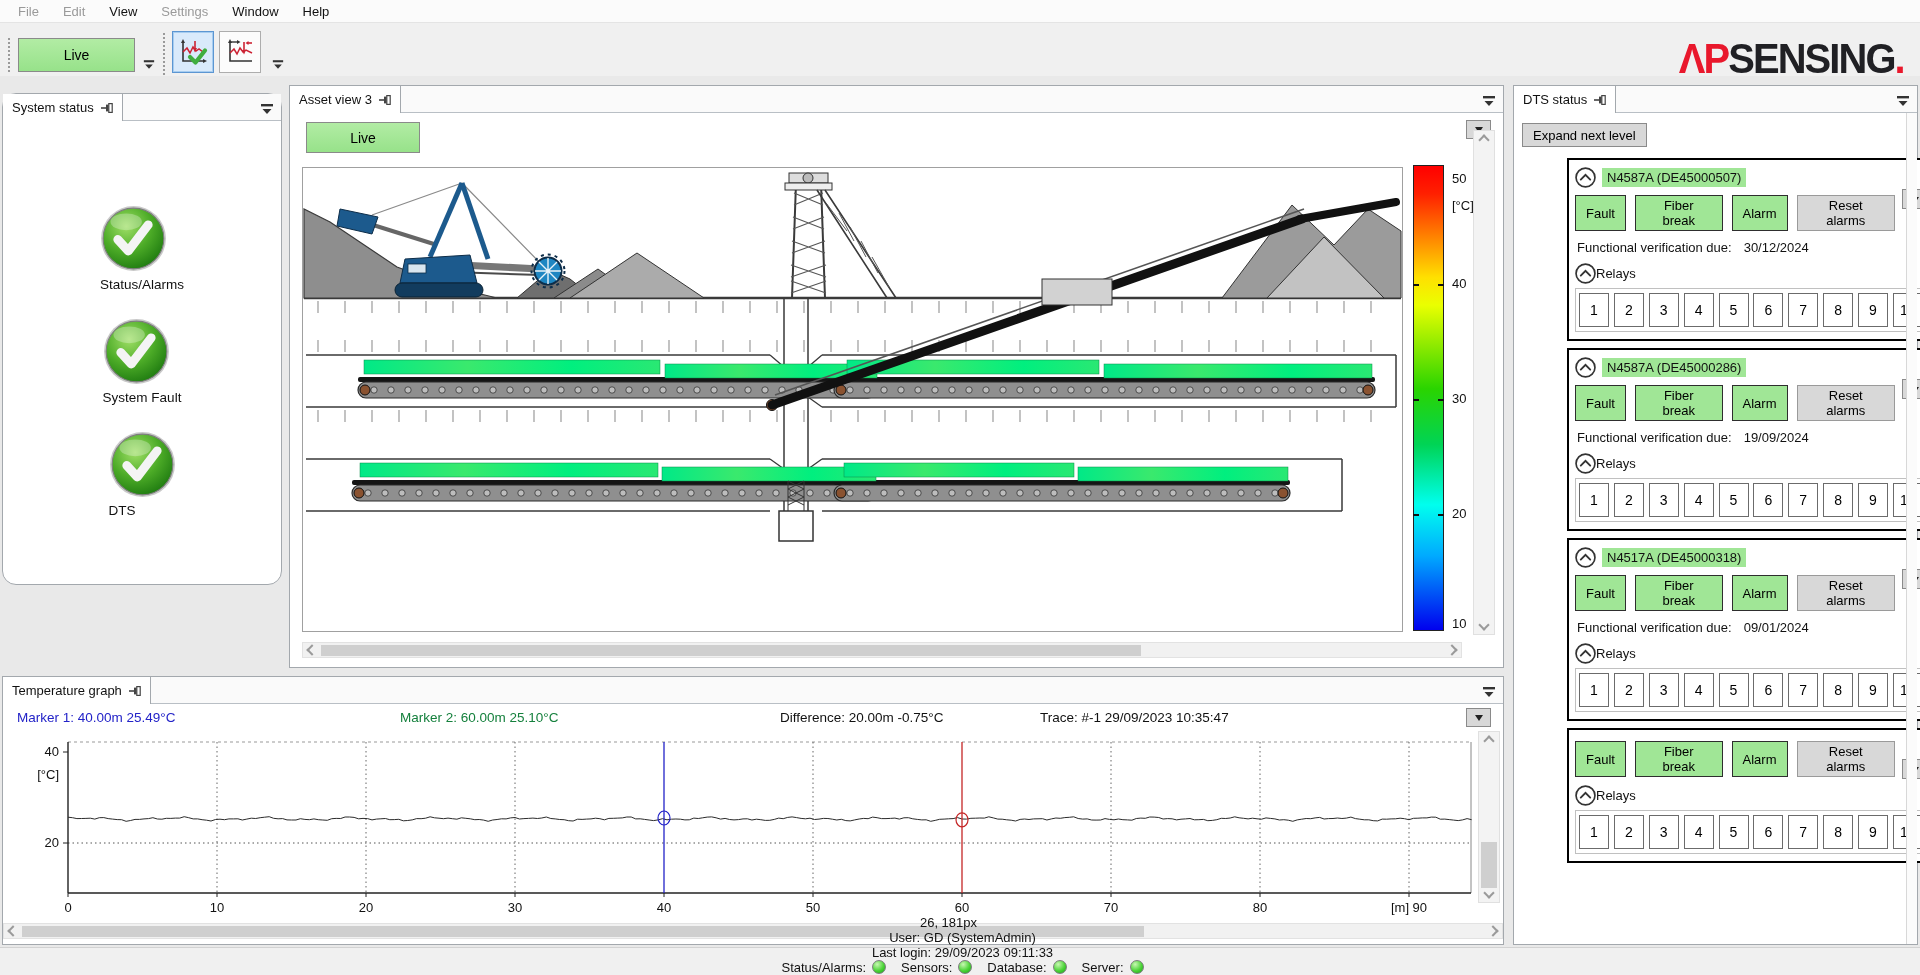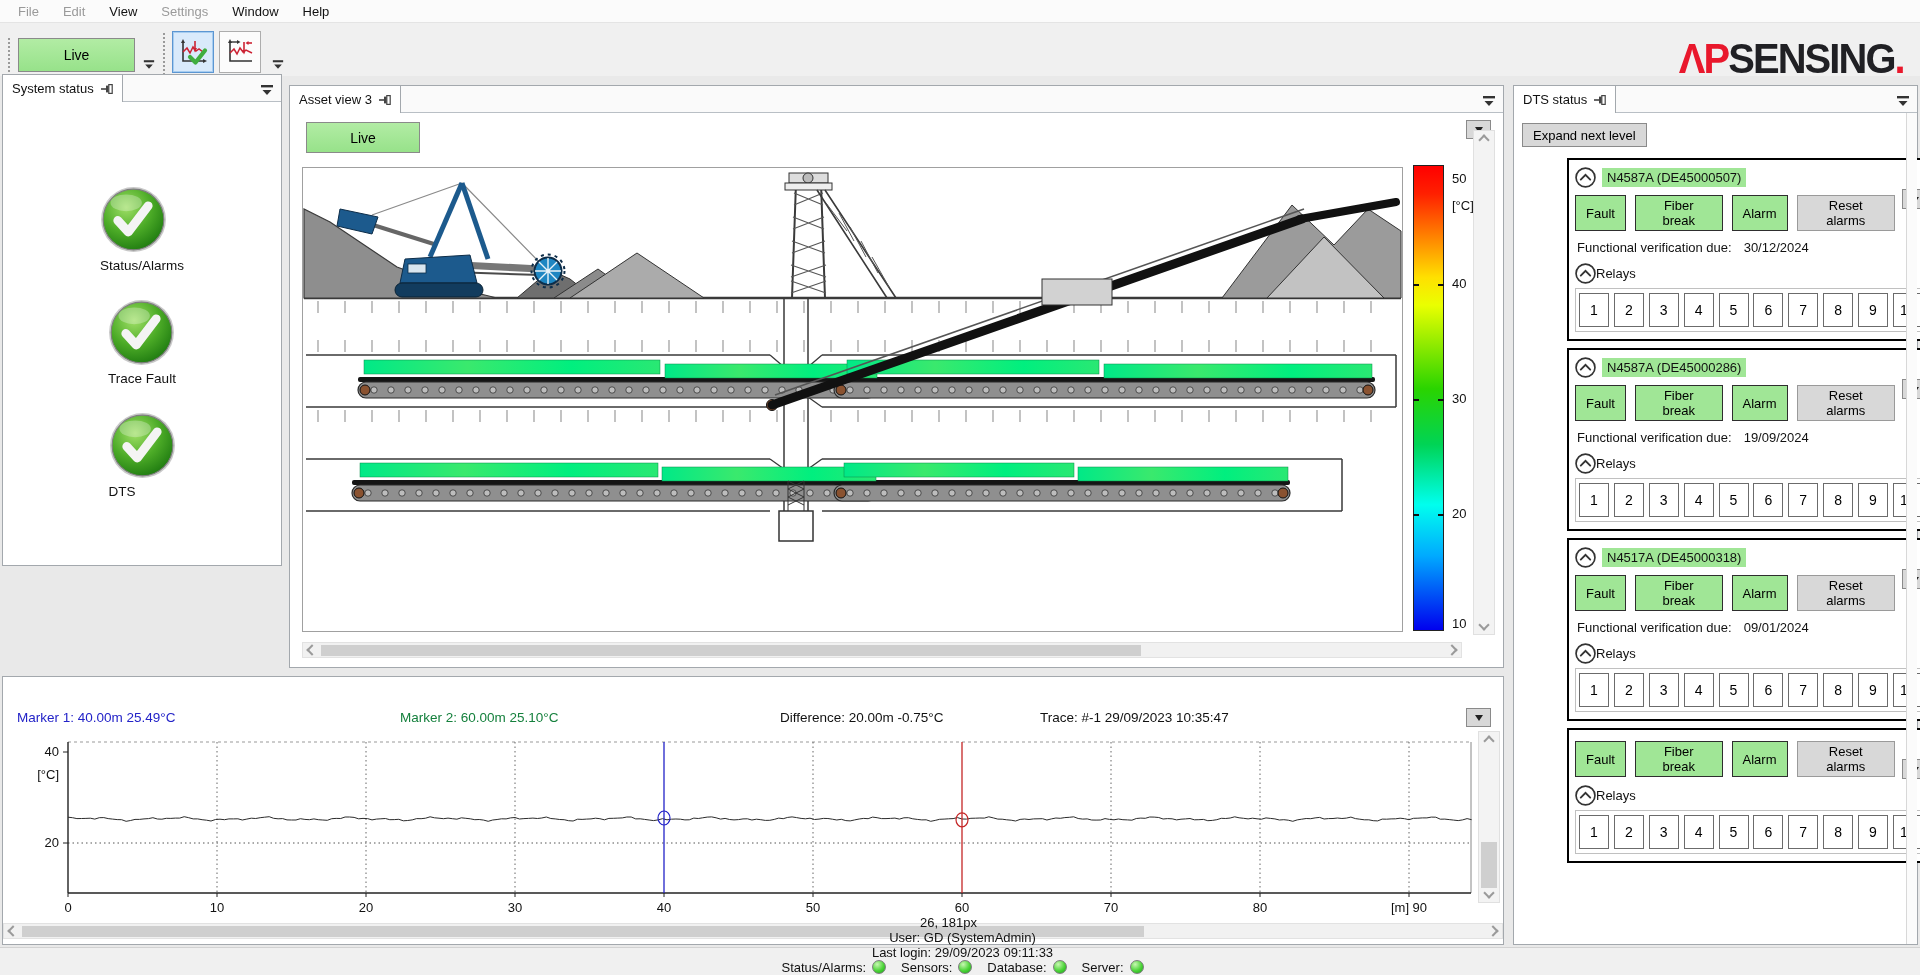--- a/index.html
+++ b/index.html
@@ -163,21 +163,21 @@
     </svg>
   </button>
   <div class="overflow-handle" style="left:270px;top:34px;">
     <svg width="12" height="11" viewBox="0 0 14 12">
         <use href="#collapse-glyph"></use>
       </svg>
   </div>
   <div class="logo"><span class="red">ΛP</span><span class="dark">SENSING</span><span class="red">.</span></div>
 </div>
 
-<div class="panel" style="left:2px;top:74px;width:280px;height:492px;">
+<div class="panel" style="left:2px;top:93px;width:280px;height:492px;border-radius:14px;">
   <div class="panel-header">
     <div class="tab">
       <span>System status</span>
       <svg width="12" height="12" viewBox="0 0 12 12">
           <use href="#pin-glyph"></use>
         </svg>
     </div>
     <div class="collapse-btn"><svg width="14" height="12" viewBox="0 0 14 12">
           <use href="#collapse-glyph"></use>
         </svg></div>
@@ -186,21 +186,21 @@
       <div class="indicator">
         <svg viewBox="0 0 64 64">
           <use href="#orb-ok-glyph"></use>
         </svg>
         <div class="ind-label">Status/Alarms</div>
       </div>
       <div class="indicator">
         <svg viewBox="0 0 64 64">
           <use href="#orb-ok-glyph"></use>
         </svg>
-        <div class="ind-label">Trace Fault</div>
+        <div class="ind-label">System Fault</div>
       </div>
       <div class="indicator">
         <svg viewBox="0 0 64 64">
           <use href="#orb-ok-glyph"></use>
         </svg>
         <div class="ind-label">DTS</div>
       </div>
     </div>
 </div>
 
@@ -731,20 +731,31 @@
           <button class="relay-btn">8</button>
           <button class="relay-btn">9</button>
           <button class="relay-btn">10</button>
         </div>
       </div>
     </div>
   <div class="dts-scroll-lane"></div>
 </div>
 
 <div class="panel" style="left:2px;top:676px;width:1502px;height:269px;">
+  <div class="panel-header">
+    <div class="tab">
+      <span>Temperature graph</span>
+      <svg width="12" height="12" viewBox="0 0 12 12">
+          <use href="#pin-glyph"></use>
+        </svg>
+    </div>
+    <div class="collapse-btn"><svg width="14" height="12" viewBox="0 0 14 12">
+          <use href="#collapse-glyph"></use>
+        </svg></div>
+  </div>
   <div class="marker-row">
     <span style="left:14px;color:#2323c8;">Marker 1: 40.00m 25.49°C</span>
     <span style="left:397px;color:#15803d;">Marker 2: 60.00m 25.10°C</span>
     <span style="left:777px;">Difference: 20.00m -0.75°C</span>
     <span style="left:1037px;">Trace: #-1 29/09/2023 10:35:47</span>
   </div>
   <div class="dd-btn" style="position:absolute;right:12px;top:31px;width:25px;height:19px;">
       <span class="tri"></span>
     </div>
 

